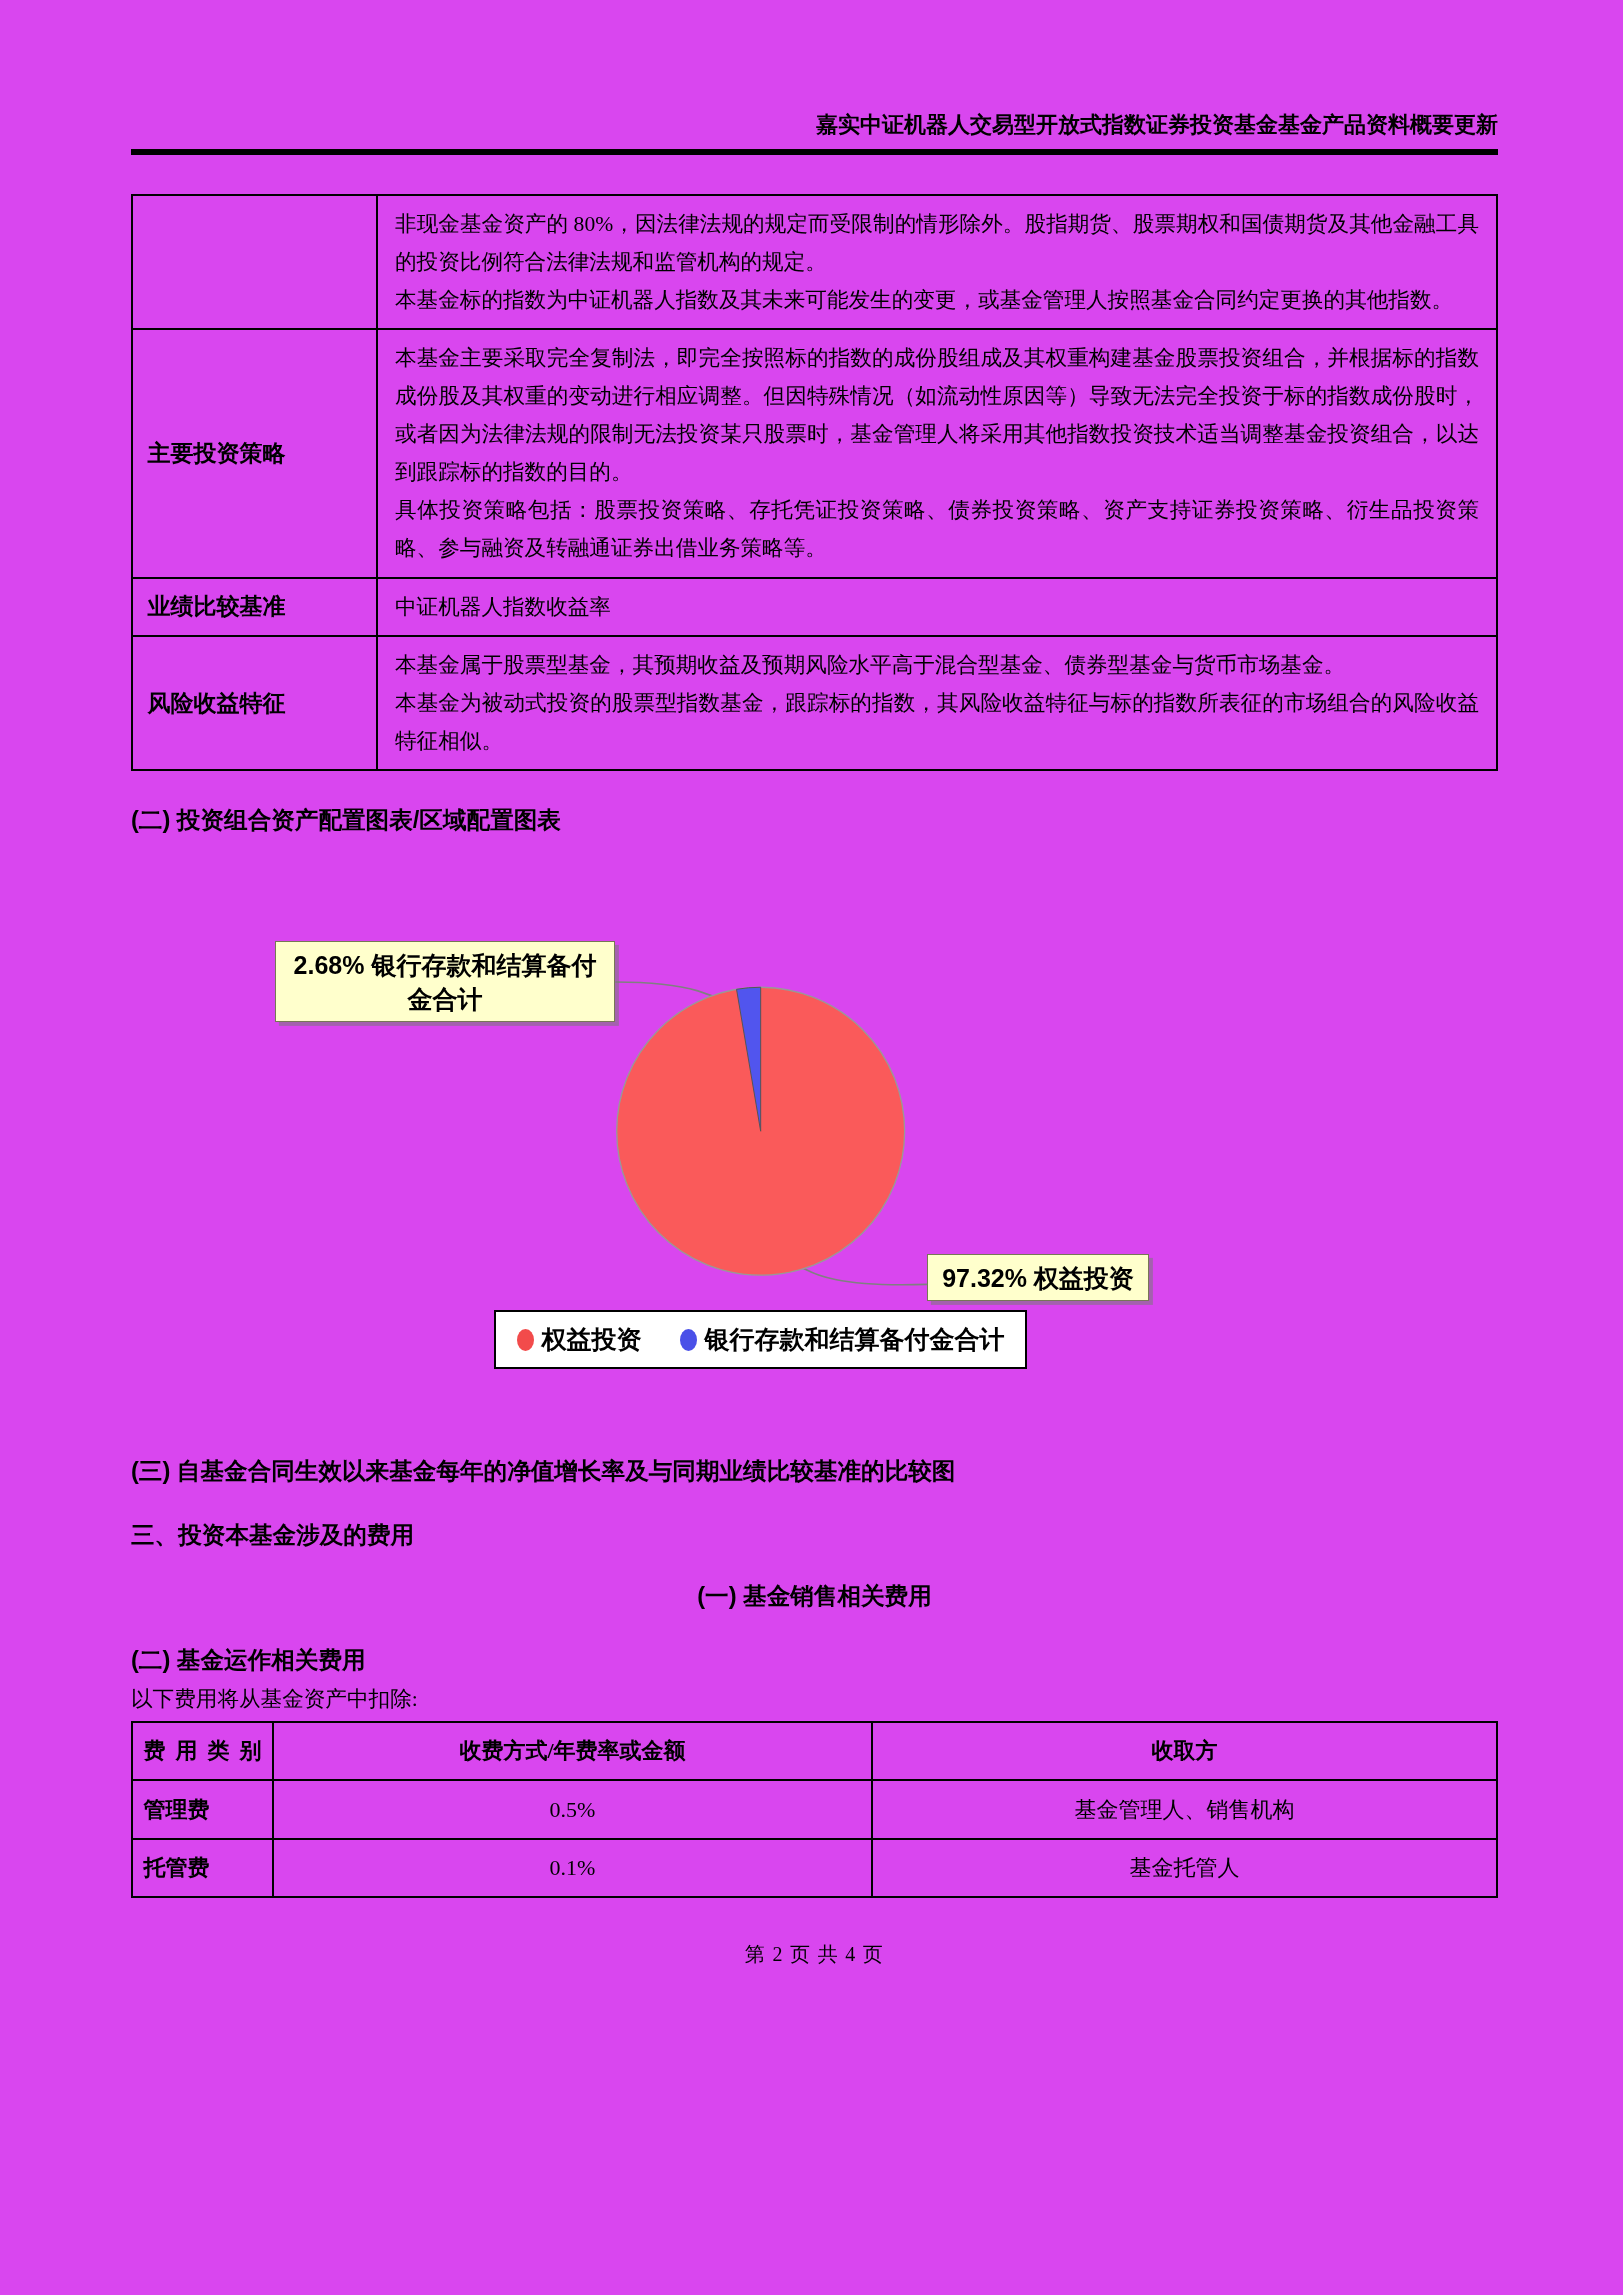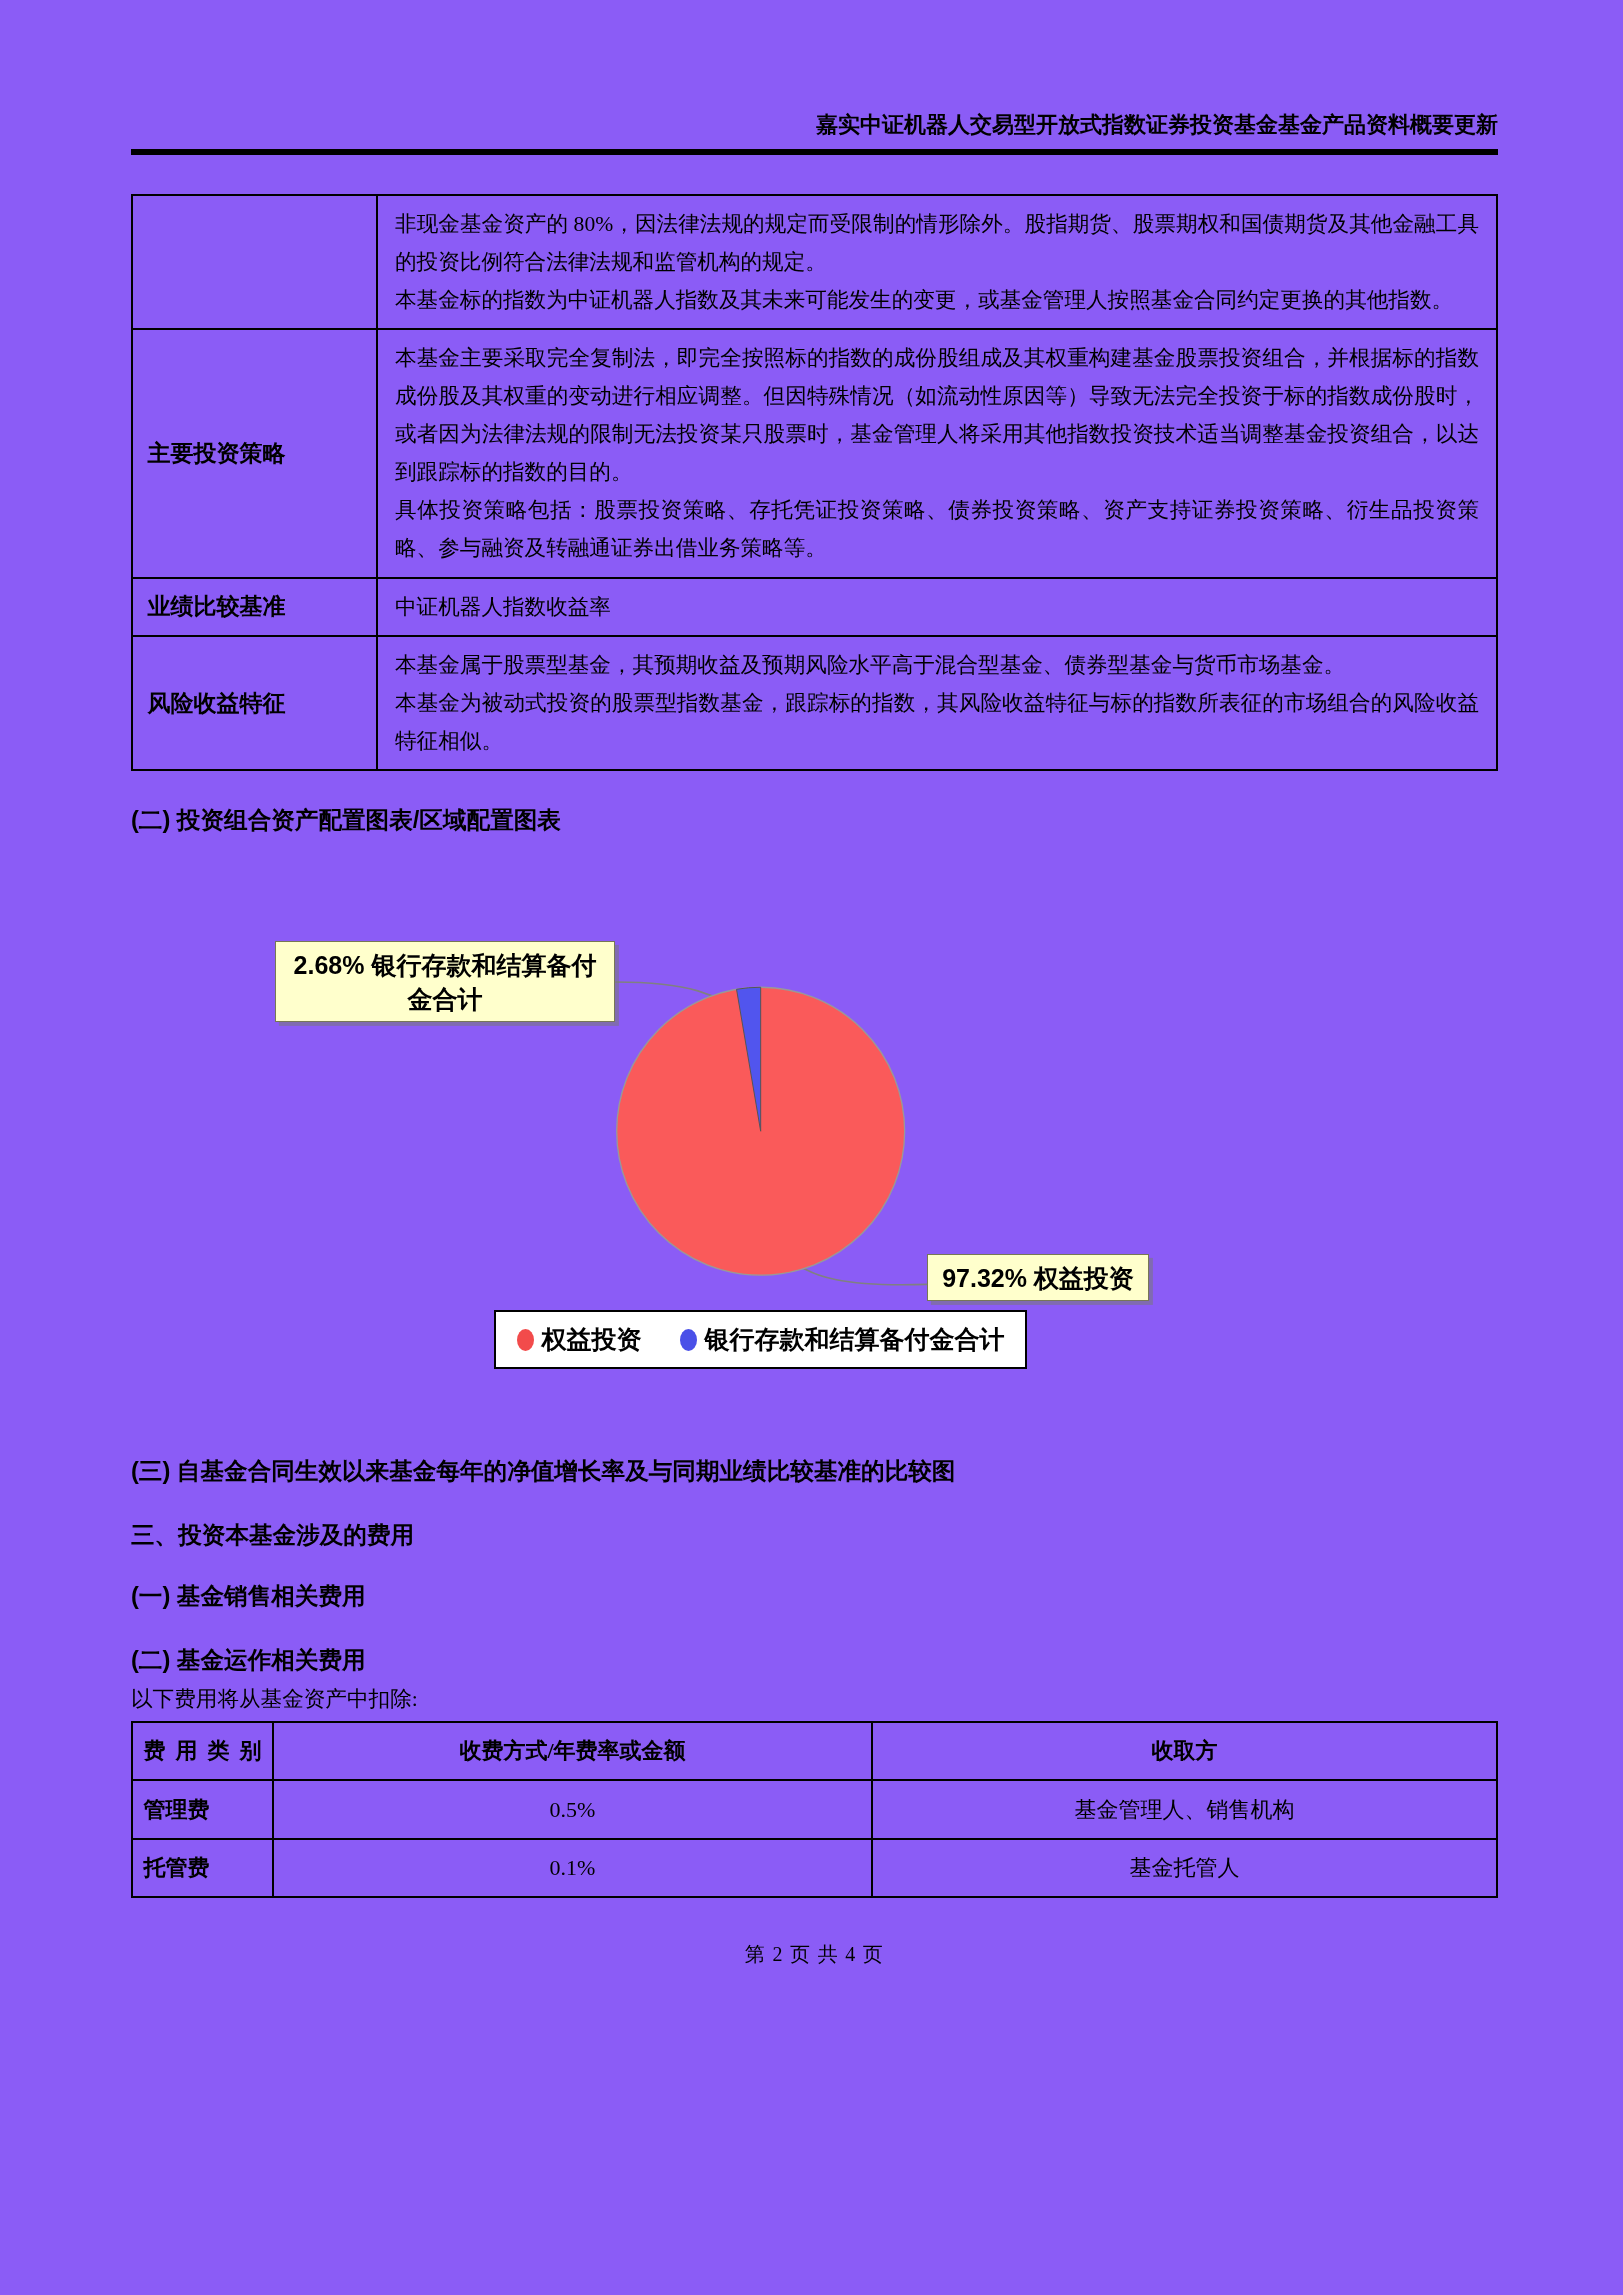--- a/index.html
+++ b/index.html
@@ -1,18 +1,18 @@
 <!DOCTYPE html>
 <html style="font-size:10.5px"><head>
 <meta charset="utf-8">
 <style>
   * { margin:0; padding:0; box-sizing:border-box; }
   html,body { background:#e8e8e8; }
   .page {
-    position:relative; width:1623px; height:2295px; background:#8b5cf6;
+    position:relative; width:1623px; height:2295px; background:#d946ef;
     margin:0 auto; overflow:hidden;
     font-family:"Liberation Serif","DejaVu Serif",serif;
     color:#000;
   }
   .content { position:relative; padding:111px 125px 0 131px; }
 
   
   .doc-header { text-align:right; font-family:"Liberation Sans","DejaVu Sans",sans-serif;
     font-weight:bold; font-size:22px; line-height:27.5px; }
   .header-rule { height:5.9px; background:#000; margin-top:10.5px; }
@@ -22,21 +22,21 @@
   table.info td { border:2px solid #000; vertical-align:middle; }
   td.lbl { width:245px; font-weight:bold; font-size:23px; padding:6.5px 6.5px 6.5px 14.4px; }
   td.val { font-size:21.6px; padding:9.2px 17px; }
   td.val p { text-align:justify; line-height:38px; }
 
   
   .h-sans { font-family:"Liberation Sans","DejaVu Sans",sans-serif; font-weight:bold; font-size:23.6px; line-height:30px; }
   .h2a { margin-top:34px; }
   .h3a { margin-top:63px; }
   .h3b { margin-top:34px; }
-  .h1a { margin-top:31px; }
+  .h1a { margin-top:31px;text-align:center; }
   .h2b { margin-top:34px; }
   .body-par { font-size:21.6px; line-height:38px; text-align:justify; margin-top:9.2px; text-indent:2em; }
   .intro-line { font-size:21.6px; line-height:34px; margin-top:6.5px; }
 
   
   .chart { position:relative; width:1368px; height:517px; margin-top:41px;
     font-family:"Liberation Sans","DejaVu Sans",sans-serif; }
   .chart-title { position:absolute; left:39px; top:5.2px; width:1171px; text-align:center;
     font-size:33px; font-weight:bold; letter-spacing:0.7px; }
   .callout { position:absolute; background:#FFFFCC; border:1.3px solid #777755;

